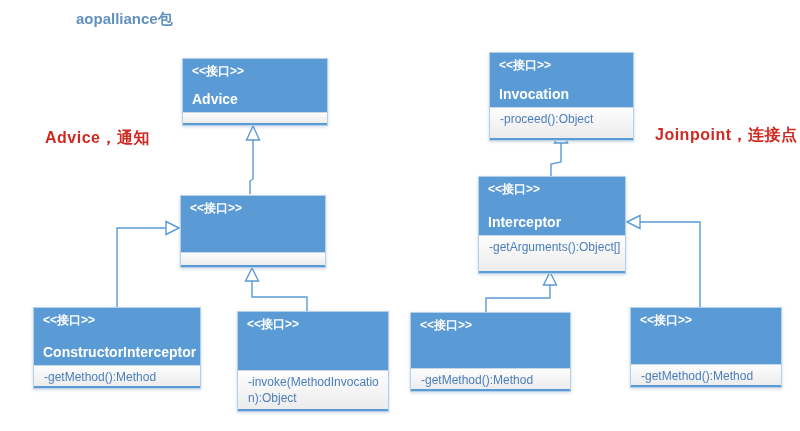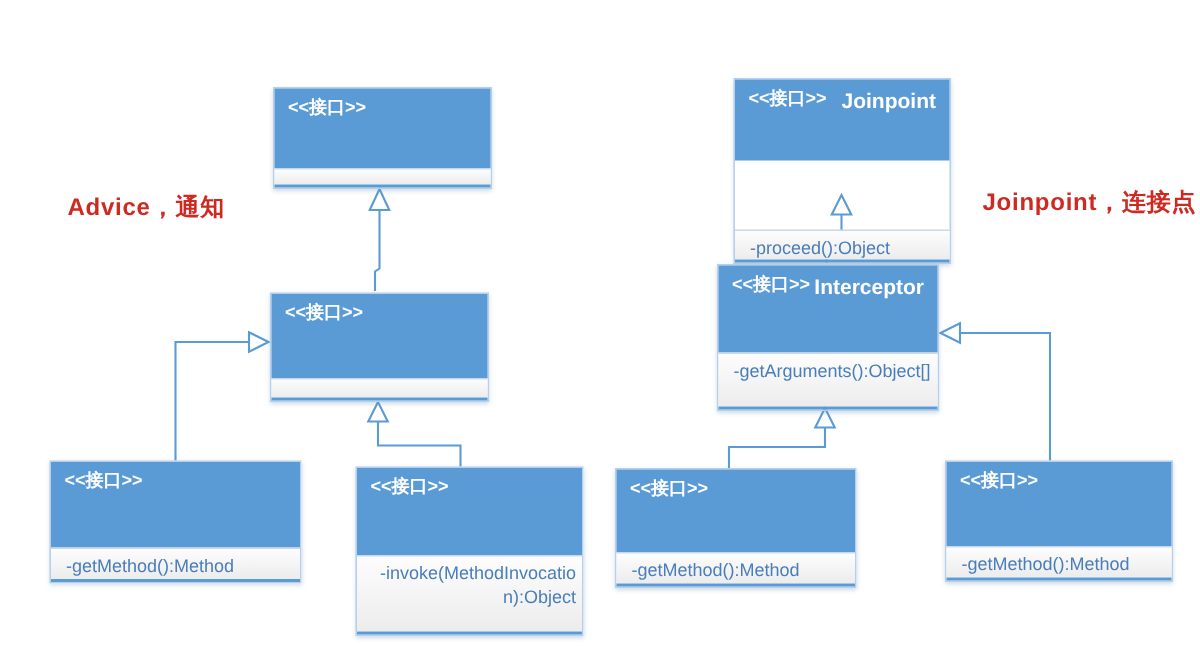--- a/index.html
+++ b/index.html
@@ -15,41 +15,42 @@
   }
   #note-advice{left:45px;top:128px;}
   #note-joinpoint{left:655px;top:125px;}
 
   .uml-box{
     position:absolute;border:1px solid #b5d0ea;box-shadow:0 1px 3px rgba(120,150,180,.35);
     box-sizing:border-box;
   }
   .box-header{
     background:#5b9bd5;color:#ffffff;padding:6px 9px 4px 9px;box-sizing:border-box;
-    display:flex;justify-content:space-between;
+    display:flex;flex-direction:column;justify-content:space-between;
   }
   .stereotype{font-size:12px;font-weight:bold;line-height:1.1;}
   .class-name{font-size:14px;font-weight:bold;line-height:1.2;}
   .box-body{
     background:linear-gradient(#fdfdfd,#ececec);
     border-top:1px solid #c9d8e8;border-bottom:2px solid #5b9bd5;
     box-sizing:border-box;padding:3px 4px 2px 10px;
   }
   .method{
     font-size:12px;color:#4a7ebb;line-height:1.35;word-break:break-all;
   }
   #connectors{position:absolute;left:0;top:0;width:800px;height:431px;pointer-events:none;}
   #connectors path{fill:none;stroke:#5b9bd5;stroke-width:1.4;}
   #connectors polygon{fill:#ffffff;stroke:#5b9bd5;stroke-width:1.4;}
 </style>
 </head>
 <body>
 
 <div id="canvas">
 
+  <div id="diagram-title">aopalliance包</div>
 
   <svg id="connectors" viewBox="0 0 800 431">
     <g>
       <polygon points="253,126 246.5,140 259.5,140"></polygon>
       <path d="M253 140 V179 L250 181 V194"></path>
     </g>
     <g>
       <path d="M117 307 V228 H166"></path>
       <polygon points="179,228 166,221.5 166,234.5"></polygon>
     </g>
@@ -67,59 +68,61 @@
     </g>
     <g>
       <path d="M700 307 V222 H640"></path>
       <polygon points="627,222 640,215.5 640,228.5"></polygon>
     </g>
   </svg>
 
   <div class="uml-box" style="left:182px;top:58px;width:146px;">
     <div class="box-header" style="height:53px;">
       <div class="stereotype">&lt;&lt;接口&gt;&gt;</div>
+      <div class="class-name">Advice</div>
     </div>
     <div class="box-body" style="height:13px;padding:0;">
       <div class="method"></div>
     </div>
   </div>
 
   <div class="uml-box" style="left:180px;top:195px;width:146px;">
     <div class="box-header" style="height:56px;">
       <div class="stereotype">&lt;&lt;接口&gt;&gt;</div>
     </div>
     <div class="box-body" style="height:15px;padding:0;">
       <div class="method"></div>
     </div>
   </div>
 
   <div class="uml-box" style="left:33px;top:307px;width:168px;">
     <div class="box-header" style="height:57px;">
       <div class="stereotype">&lt;&lt;接口&gt;&gt;</div>
+      <div class="class-name">ConstructorInterceptor</div>
     </div>
     <div class="box-body" style="height:23px;">
       <div class="method">-getMethod():Method</div>
     </div>
   </div>
 
   <div class="uml-box" style="left:237px;top:311px;width:152px;">
     <div class="box-header" style="height:58px;">
       <div class="stereotype">&lt;&lt;接口&gt;&gt;</div>
     </div>
-    <div class="box-body" style="height:53px;text-align:right;">
+    <div class="box-body" style="height:41px;">
       <div class="method">-invoke(MethodInvocation):Object</div>
     </div>
   </div>
 
   <div class="uml-box" style="left:489px;top:52px;width:145px;">
     <div class="box-header" style="height:54px;">
       <div class="stereotype">&lt;&lt;接口&gt;&gt;</div>
-      <div class="class-name">Joinpoint</div>
+      <div class="class-name">Invocation</div>
     </div>
-    <div class="box-body" style="height:22px;margin-top:46px;">
+    <div class="box-body" style="height:33px;">
       <div class="method">-proceed():Object</div>
     </div>
   </div>
 
   <div class="uml-box" style="left:478px;top:176px;width:148px;">
     <div class="box-header" style="height:58px;">
       <div class="stereotype">&lt;&lt;接口&gt;&gt;</div>
       <div class="class-name">Interceptor</div>
     </div>
     <div class="box-body" style="height:38px;">

